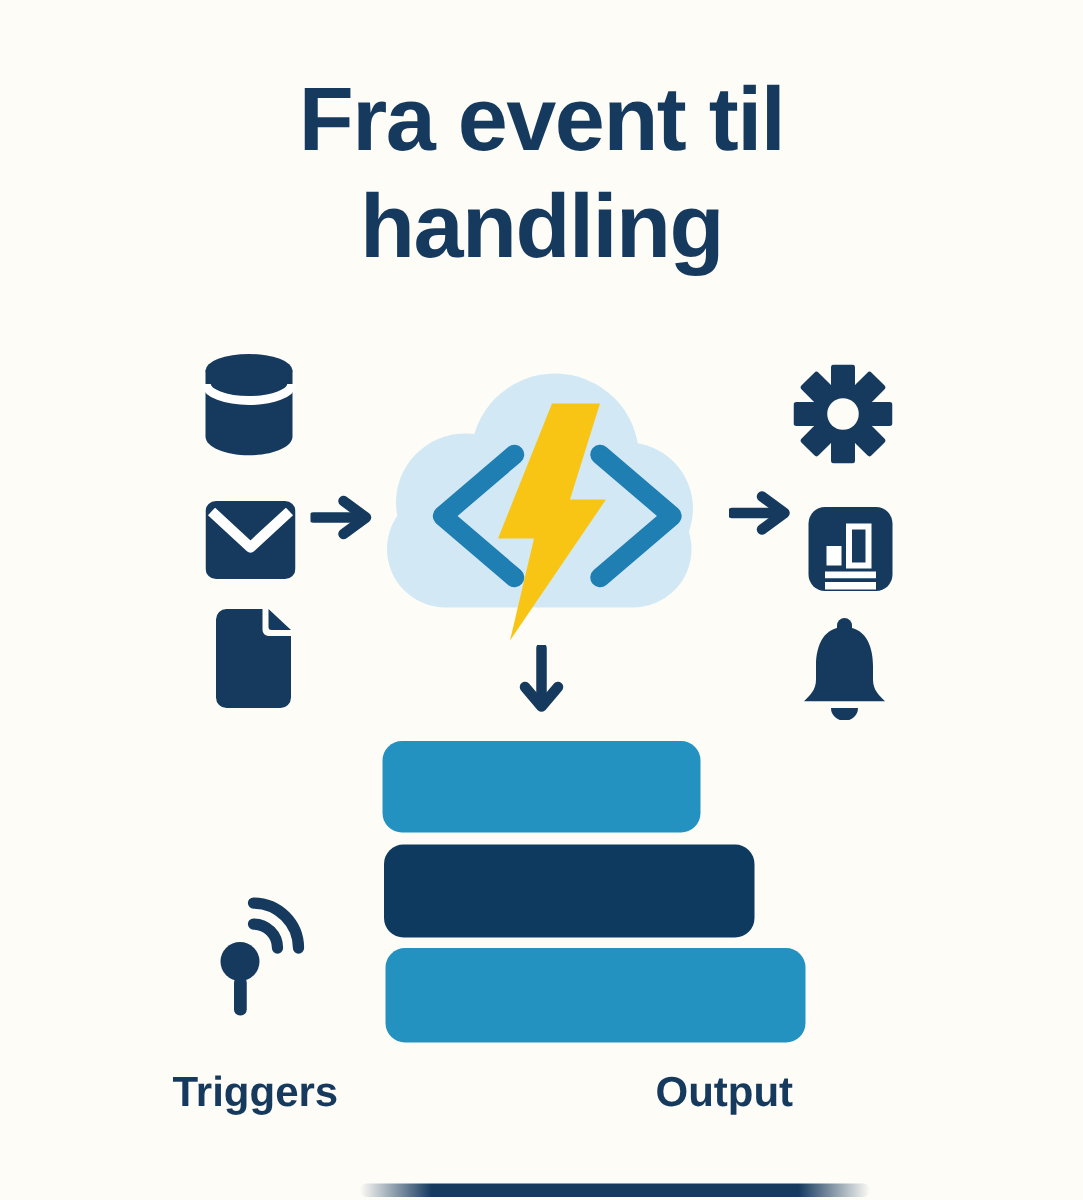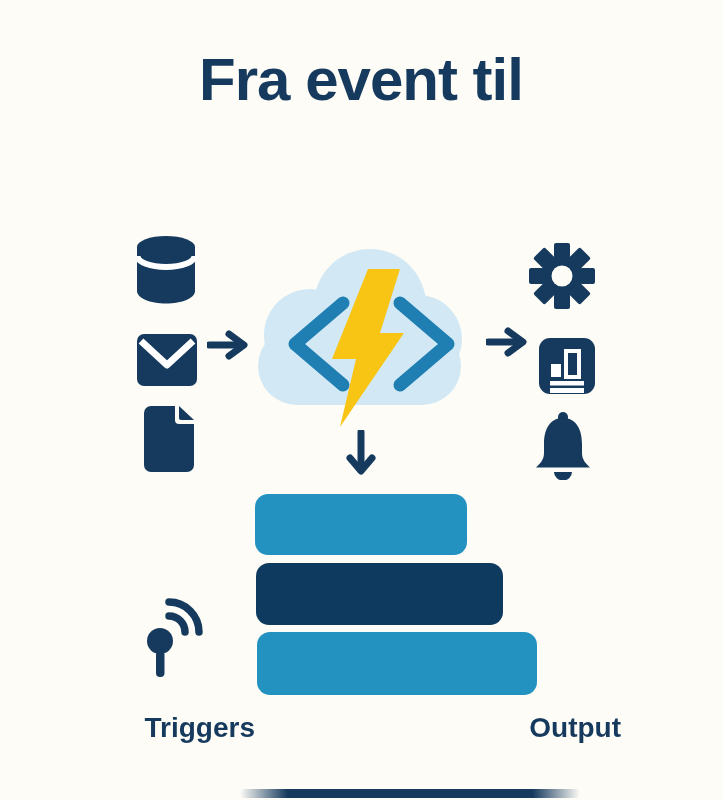--- a/index.html
+++ b/index.html
@@ -9,42 +9,42 @@
   html,body{margin:0;padding:0;}
   body{background:var(--background);font-family:"Liberation Sans", sans-serif;}
   .poster{position:relative;width:722px;height:800px;background:var(--background);overflow:hidden;}
   .abs{position:absolute;}
   .title{
     position:absolute;top:44px;left:0;width:722px;margin:0;
     text-align:center;color:var(--navy);font-size:60px;line-height:71px;
     font-weight:700;letter-spacing:-1px;
   }
   .flow-label{
-    position:absolute;top:712px;width:140px;text-align:right;
+    position:absolute;top:712px;width:140px;text-align:left;
     color:var(--navy);font-size:28px;font-weight:700;
   }
   .bar{position:absolute;border-radius:13px;}
   .bar-accent{background:var(--accent_blue);}
   .bar-navy{background:var(--stack_navy);}
   .footer-bar{
     position:absolute;left:240px;bottom:2px;width:340px;height:9px;border-radius:5px;
     background:linear-gradient(90deg, rgba(22,58,94,0) 0%, var(--navy) 14%, var(--navy) 86%, rgba(22,58,94,0) 100%);
   }
   
   .f-navy{fill:var(--navy);} .f-cloud{fill:var(--cloud_blue);}
   .f-bolt{fill:var(--bolt_yellow);} .f-white{fill:#FFFFFF;} .f-bg{fill:var(--background);}
   .s-navy{stroke:var(--navy);} .s-bracket{stroke:var(--bracket_blue);} .s-white{stroke:#FFFFFF;}
   .no-fill{fill:none;}
 </style>
 </head>
 <body>
 
 <div class="poster">
 
-  <h1 class="title"><span>Fra event til</span><br></h1>
+  <h1 class="title"><span>Fra event til</span><br><span>handling</span></h1>
 
   <svg class="abs" style="left:135px;top:235px;" width="62" height="70" viewBox="0 0 62 70">
     <ellipse class="f-navy" cx="31" cy="12" rx="29" ry="11"></ellipse>
     <path class="f-navy" d="M2,12 v44 c0,7 13,12.5 29,12.5 s29,-5.5 29,-12.5 V12 z"></path>
     <path class="s-white no-fill" d="M2.5,21 a28.5,11 0 0 0 57,0" stroke-width="6"></path>
   </svg>
 
   <svg class="abs" style="left:137px;top:334px;" width="60" height="52" viewBox="0 0 60 52">
     <rect class="f-navy" x="0" y="0" width="60" height="52" rx="7"></rect>
     <path class="s-white no-fill" d="M4,7 L30,31 L56,7" stroke-width="7" stroke-linejoin="round"></path>
@@ -118,17 +118,17 @@
   <div class="bar bar-accent" style="left:257px;top:632px;width:280px;height:63px;"></div>
 
   <svg class="abs" style="left:145px;top:597px;" width="60" height="84" viewBox="0 0 60 84">
     <circle class="f-navy" cx="15" cy="44" r="13"></circle>
     <rect class="f-navy" x="11" y="54" width="8.5" height="26" rx="4"></rect>
     <path class="s-navy no-fill" d="M24,19 a16,16 0 0 1 16,16" stroke-width="7.5" stroke-linecap="round"></path>
     <path class="s-navy no-fill" d="M24,5 a30,30 0 0 1 30,30" stroke-width="7.5" stroke-linecap="round"></path>
   </svg>
 
   <div class="flow-label" style="left:115px;">Triggers</div>
-  <div class="flow-label" style="left:481px;">Output</div>
+  <div class="flow-label" style="left:437px;">Output</div>
 
   <div class="footer-bar"></div>
 
 </div>
 
 </body></html>

